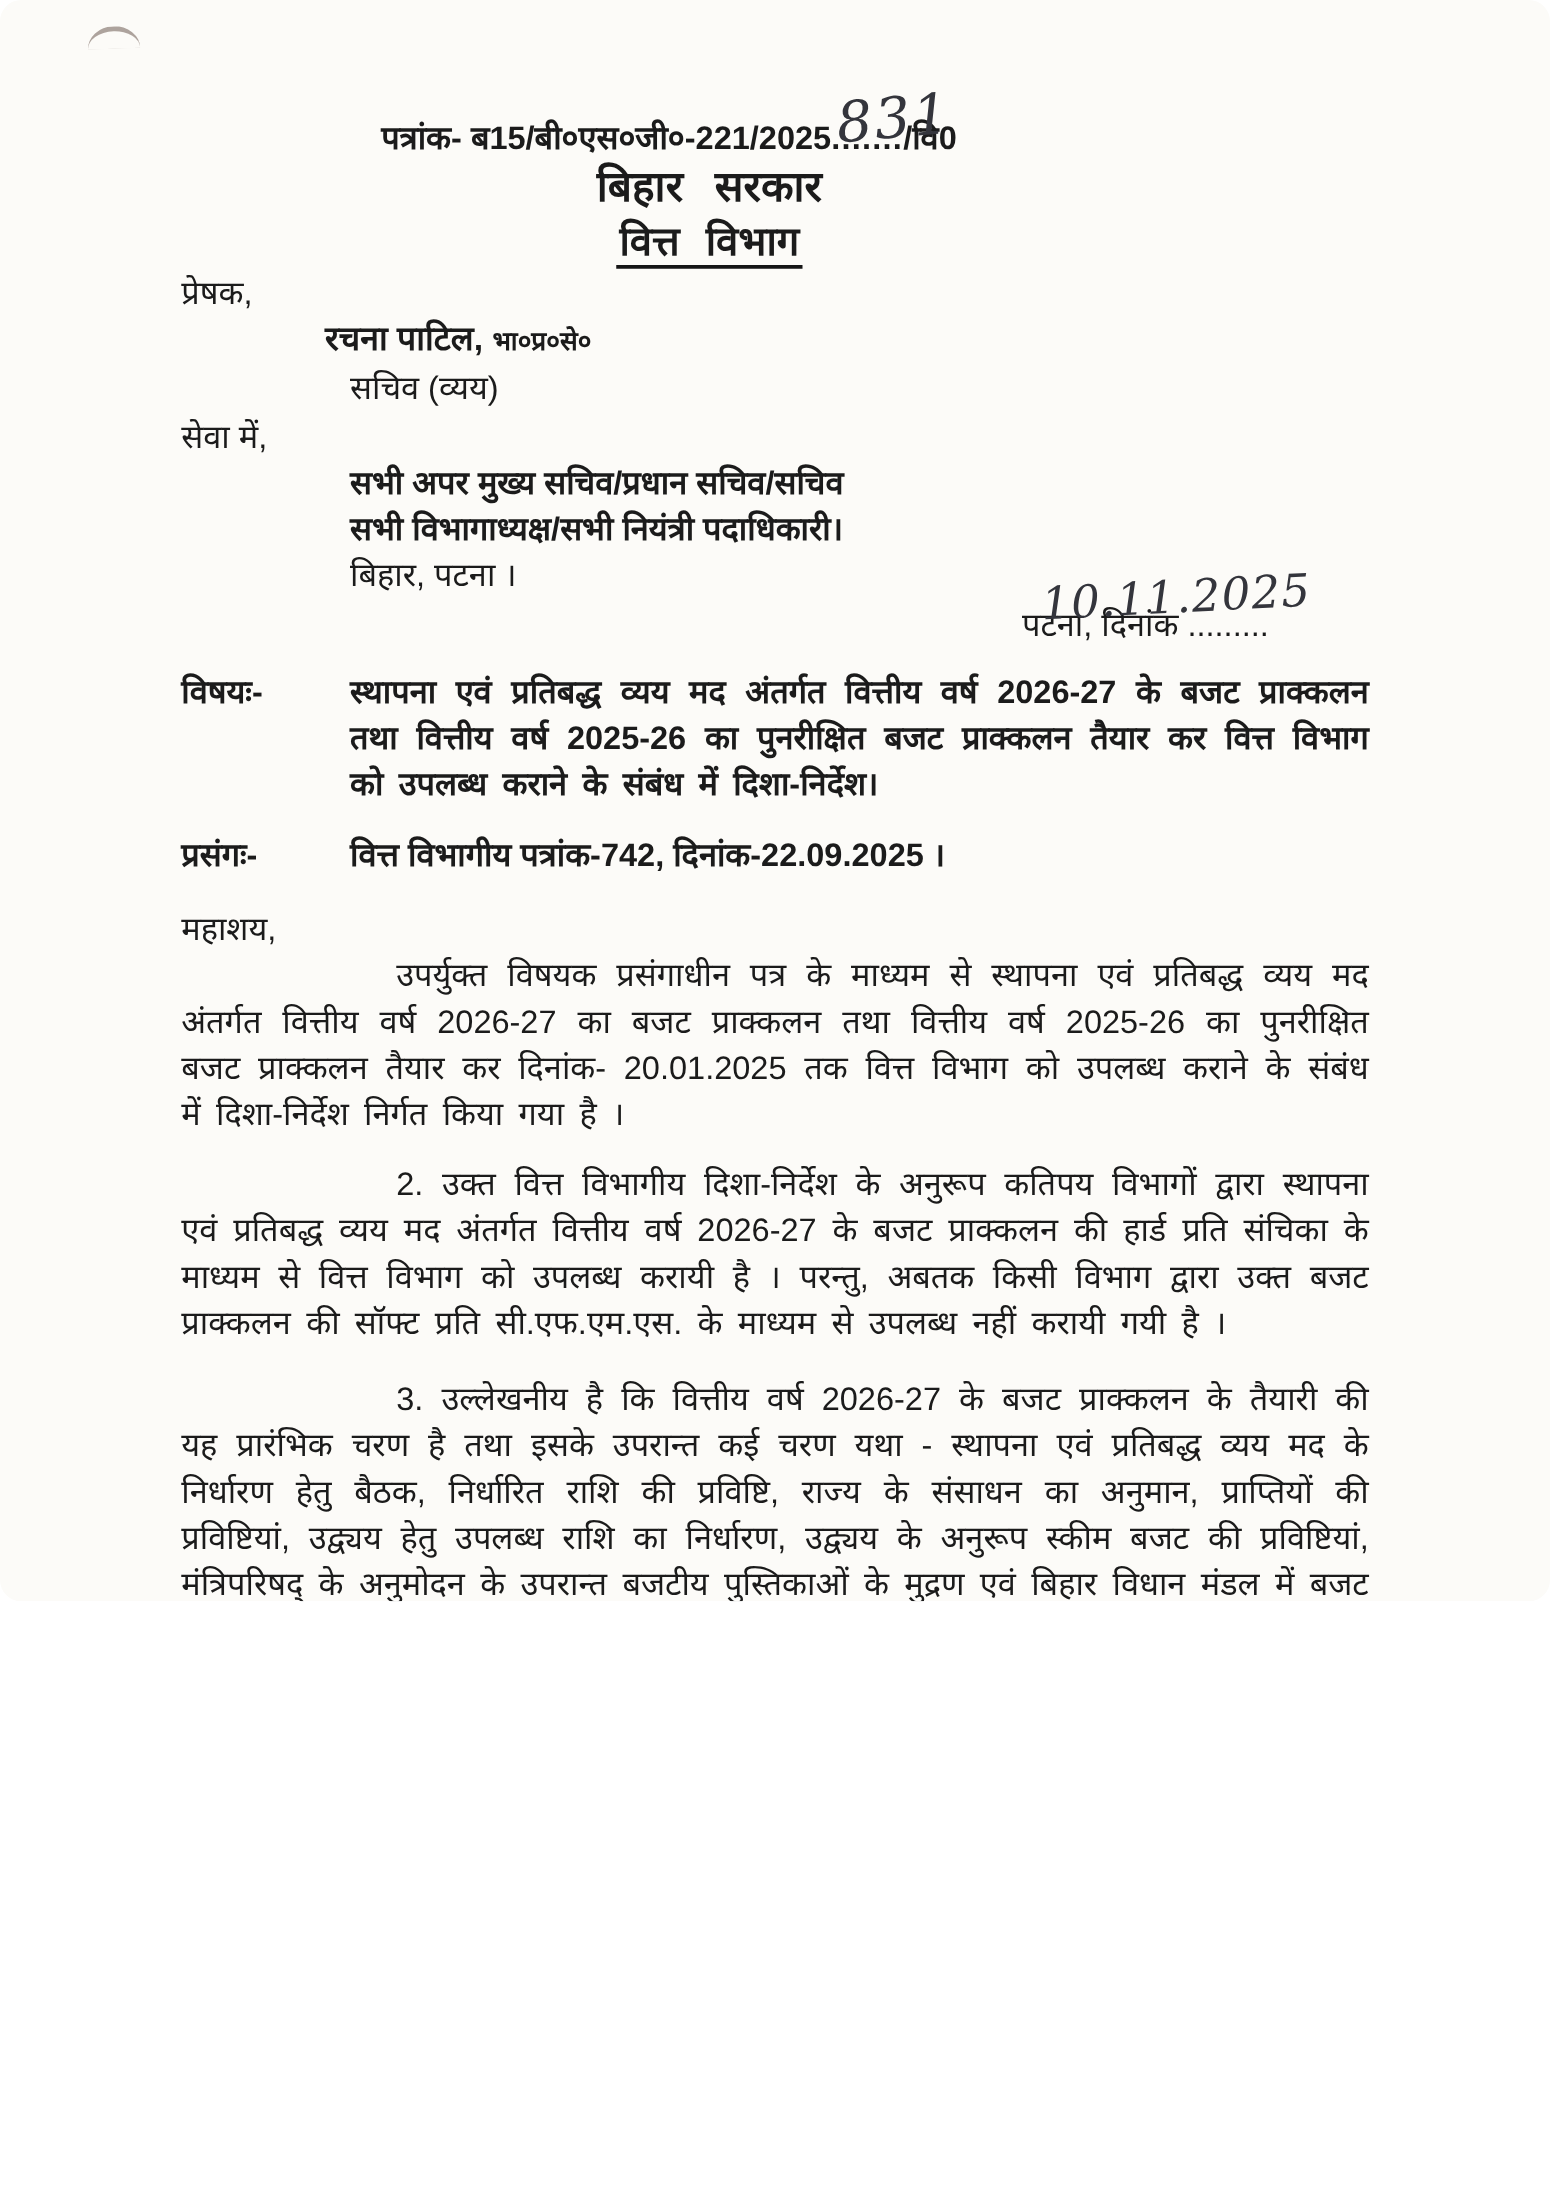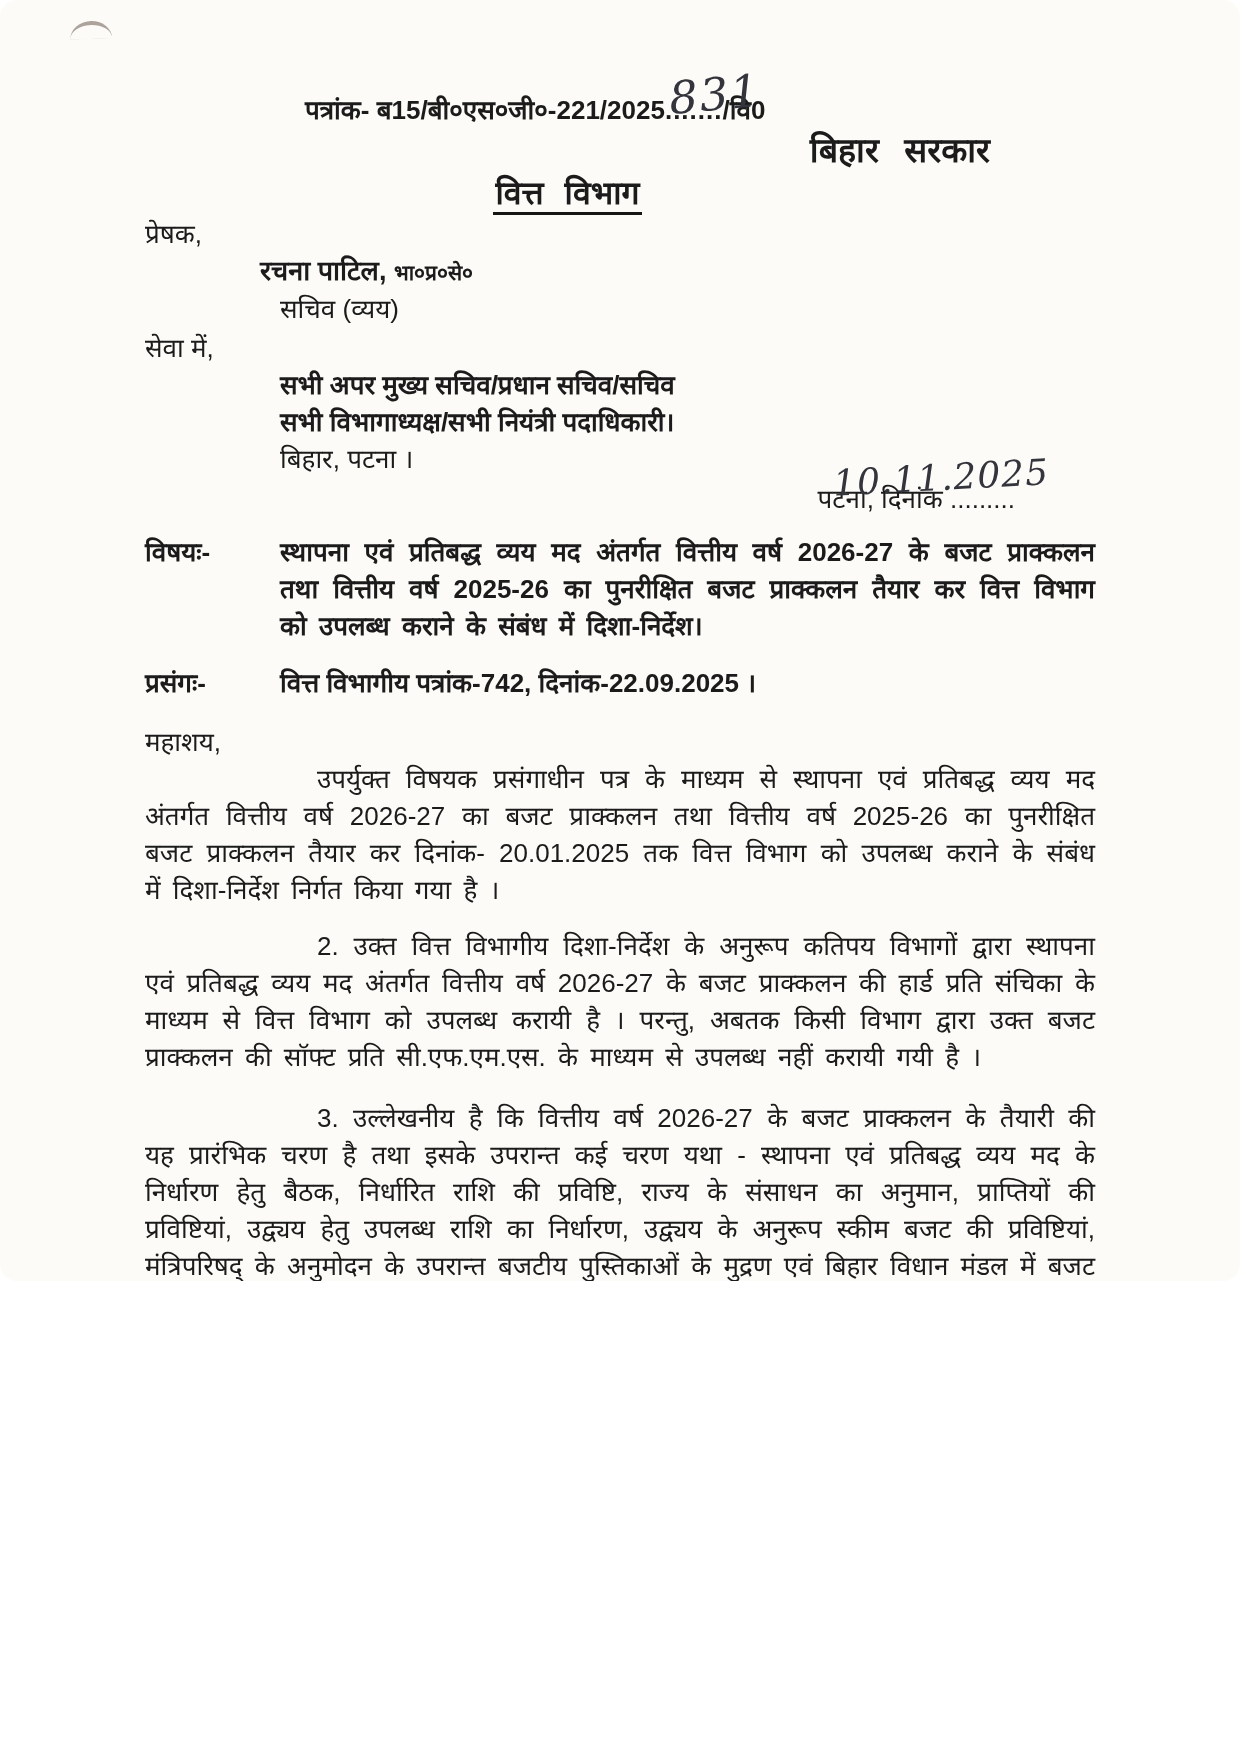--- a/index.html
+++ b/index.html
@@ -21,21 +21,21 @@
   .dots-wrap { position:relative; letter-spacing:1px; }
   .hand {
     font-family:"DejaVu Serif",serif; font-style:italic;
     color:#34353c; font-weight:normal;
   }
   .hand-831 {
     position:absolute; left:4px; bottom:8px;
     font-size:45px; line-height:1; letter-spacing:2px;
     transform:rotate(-5deg); white-space:nowrap;
   }
-  .gov-title { width:845px; text-align:right; font-size:34px; line-height:43px; font-weight:bold; word-spacing:16px; }
+  .gov-title { width:845px; text-align:center; font-size:34px; line-height:43px; font-weight:bold; word-spacing:16px; }
   .dept-title { width:845px; text-align:center; font-size:32px; line-height:42px; font-weight:bold; word-spacing:12px; }
   .dept-title .underlined { border-bottom:3px solid #161616; padding:0 3px 1px; }
   .plain-label { margin-top:2px; }
   .from-name { margin-left:115px; font-weight:bold; font-size:27px; }
   .from-name .cadre { font-size:21px; }
   .indent-block { margin-left:135px; }
   .bold { font-weight:bold; }
   .dateline { text-align:right; padding-right:80px; position:relative; margin-top:3px; }
   .hand-date {
     position:absolute; right:46px; bottom:22px;

